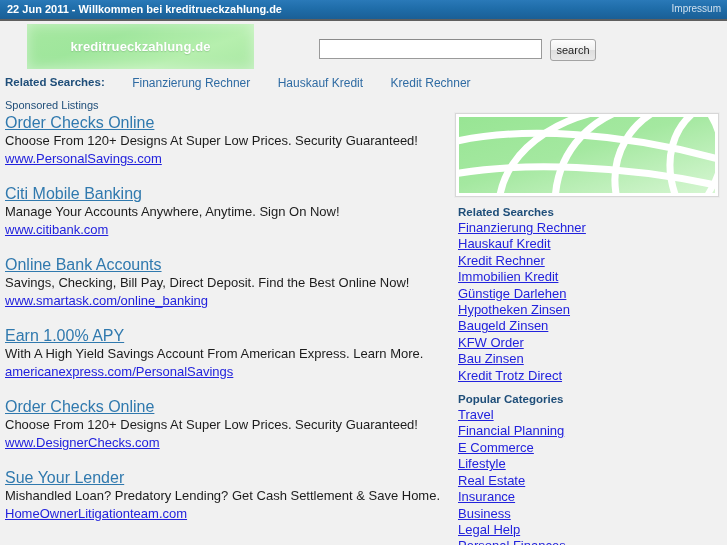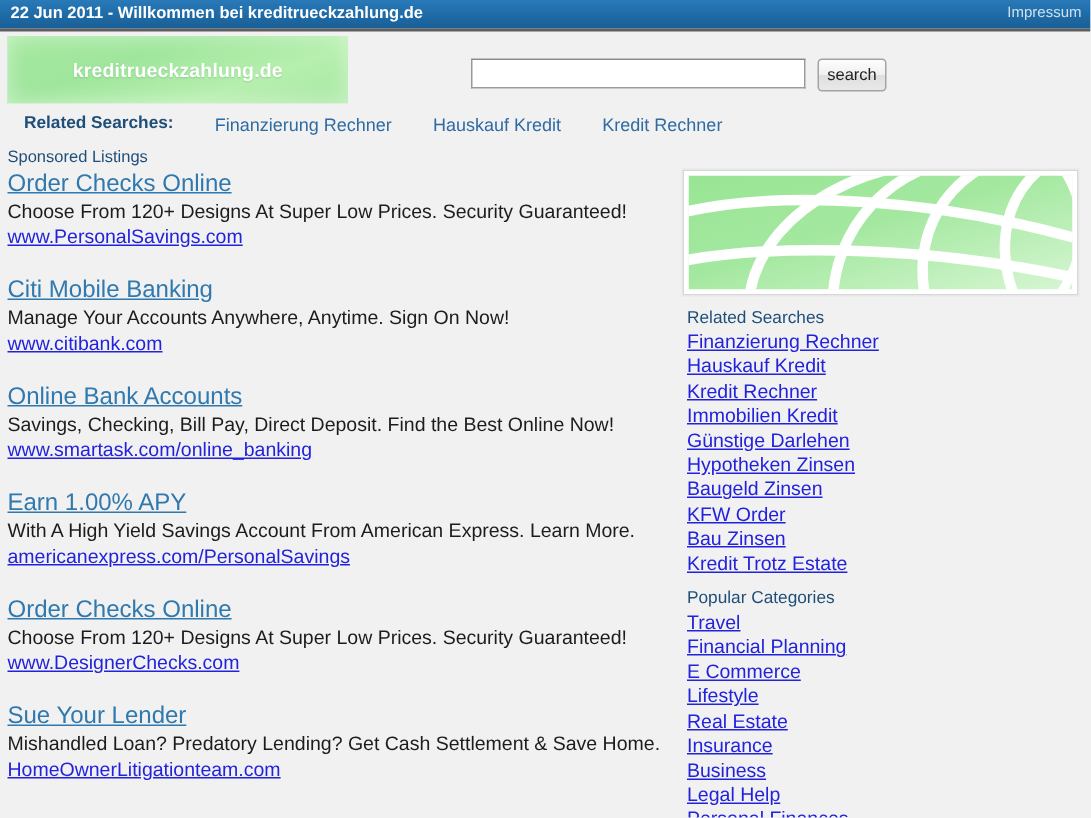--- a/index.html
+++ b/index.html
@@ -42,20 +42,21 @@
     color: #cfe0ef;
     text-decoration: none;
     white-space: nowrap;
     margin-left: 20px;
   }
 
   
   .header {
     position: relative;
     height: 55px;
+    margin-left: 22px;
   }
   .logo-box {
     position: absolute;
     left: 5px;
     top: 3px;
     width: 227px;
     height: 45px;
     background: linear-gradient(160deg, #a6e8a0 0%, #9fe69c 35%, #b6efae 70%, #a9e8a3 100%);
     box-shadow: inset 0 0 14px rgba(255,255,255,0.45);
   }
@@ -66,21 +67,21 @@
     top: 15px;
     text-align: center;
     font-size: 13px;
     font-weight: bold;
     color: #ffffff;
     text-shadow: 0 1px 1px rgba(120,180,120,0.5);
     letter-spacing: 0.1px;
   }
   .search-wrap {
     position: absolute;
-    left: 314px;
+    left: 297px;
     top: 18px;
     display: flex;
     align-items: flex-start;
   }
   .search-input {
     width: 215px;
     height: 14px;
     padding: 2px 3px;
     font-size: 12px;
     font-family: "Liberation Sans", sans-serif;
@@ -102,21 +103,21 @@
     border-radius: 3px;
     cursor: pointer;
     padding: 0;
     box-sizing: border-box;
   }
 
   
   .rs-bar {
     position: relative;
     height: 17px;
-    padding-left: 16px;
+    padding-left: 5px;
     white-space: nowrap;
   }
   .rs-label {
     font-size: 11.5px;
     font-weight: bold;
     color: #1f4e79;
     display: inline-block;
     vertical-align: top;
   }
   .rs-link {
@@ -191,21 +192,21 @@
     padding: 3px;
     box-shadow: 0 0 0 1px #ececec;
   }
   .banner-img {
     width: 256px;
     height: 76px;
     display: block;
   }
   .side-head {
     font-size: 11.5px;
-    font-weight: normal;
+    font-weight: bold;
     color: #1f4e79;
     margin: 9px 0 2px 3px;
   }
   .side-link {
     display: block;
     font-size: 13px;
     color: #2222dd;
     text-decoration: underline;
     line-height: 16.4px;
     margin-left: 3px;
@@ -311,21 +312,21 @@
     <div class="side-head">Related Searches</div>
     <a class="side-link" href="#">Finanzierung Rechner</a>
     <a class="side-link" href="#">Hauskauf Kredit</a>
     <a class="side-link" href="#">Kredit Rechner</a>
     <a class="side-link" href="#">Immobilien Kredit</a>
     <a class="side-link" href="#">Günstige Darlehen</a>
     <a class="side-link" href="#">Hypotheken Zinsen</a>
     <a class="side-link" href="#">Baugeld Zinsen</a>
     <a class="side-link" href="#">KFW Order</a>
     <a class="side-link" href="#">Bau Zinsen</a>
-    <a class="side-link" href="#">Kredit Trotz Estate</a>
+    <a class="side-link" href="#">Kredit Trotz Direct</a>
 
     <div class="side-head">Popular Categories</div>
     <a class="side-link" href="#">Travel</a>
     <a class="side-link" href="#">Financial Planning</a>
     <a class="side-link" href="#">E Commerce</a>
     <a class="side-link" href="#">Lifestyle</a>
     <a class="side-link" href="#">Real Estate</a>
     <a class="side-link" href="#">Insurance</a>
     <a class="side-link" href="#">Business</a>
     <a class="side-link" href="#">Legal Help</a>

